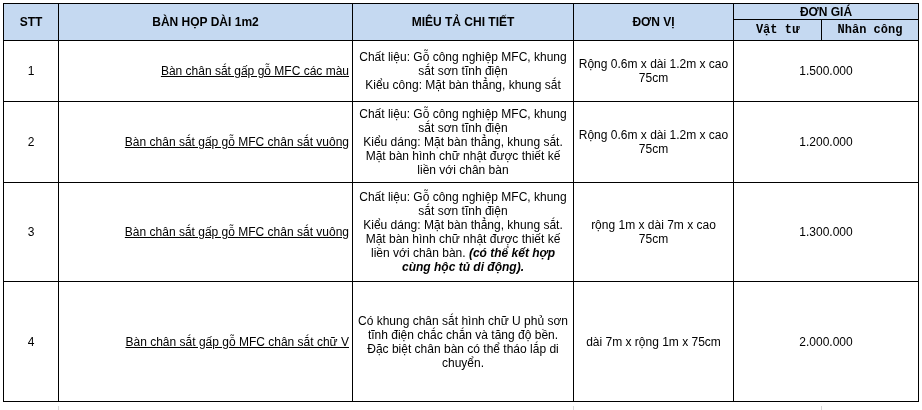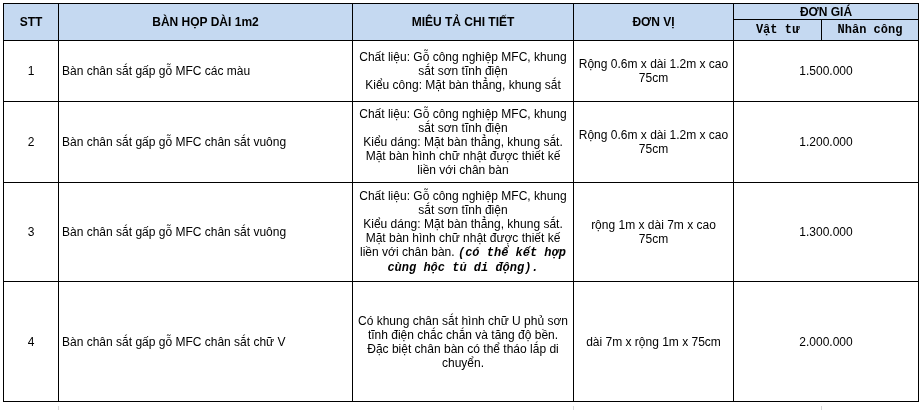--- a/index.html
+++ b/index.html
@@ -5,23 +5,23 @@
     html, body { margin: 0; padding: 0; background: #ffffff; }
     body { width: 922px; height: 410px; position: relative; overflow: hidden;
       font-family: "Liberation Sans", "DejaVu Sans", sans-serif; font-size: 12px; color: #000; }
     table.sheet { position: absolute; left: 3px; top: 3px; border-collapse: collapse;
       table-layout: fixed; width: 915px; }
     table.sheet td, table.sheet th { border: 1px solid #000; padding: 0 3px; vertical-align: middle; line-height: 14px; }
     th { background: #c5d9f1; font-weight: bold; font-size: 12px; text-align: center; }
     th.sub { height: 20px; font-family: Liberation Mono, monospace; }
     th.sub-top { height: 15px; }
     td.center { text-align: center; }
-    td.left { text-align: left; }
+    td.left { text-align: right; text-decoration: underline; }
     td.desc { text-align: center; padding: 0 2px; }
-    .em { font-weight: bold; font-style: italic; font-family: Liberation Mono, monospace; }
+    .em { font-weight: bold; font-style: italic; }
     tr.r1 td { height: 60px; }
     tr.r2 td { height: 80px; }
     tr.r3 td { height: 98px; }
     tr.r4 td { height: 119px; }
     .belowgrid { position: absolute; top: 406px; height: 4px; border-left: 1px solid #d8d8d8; }
   </style>
 </head>
 <body>
 
 <div class="belowgrid" style="left:58px"></div>

